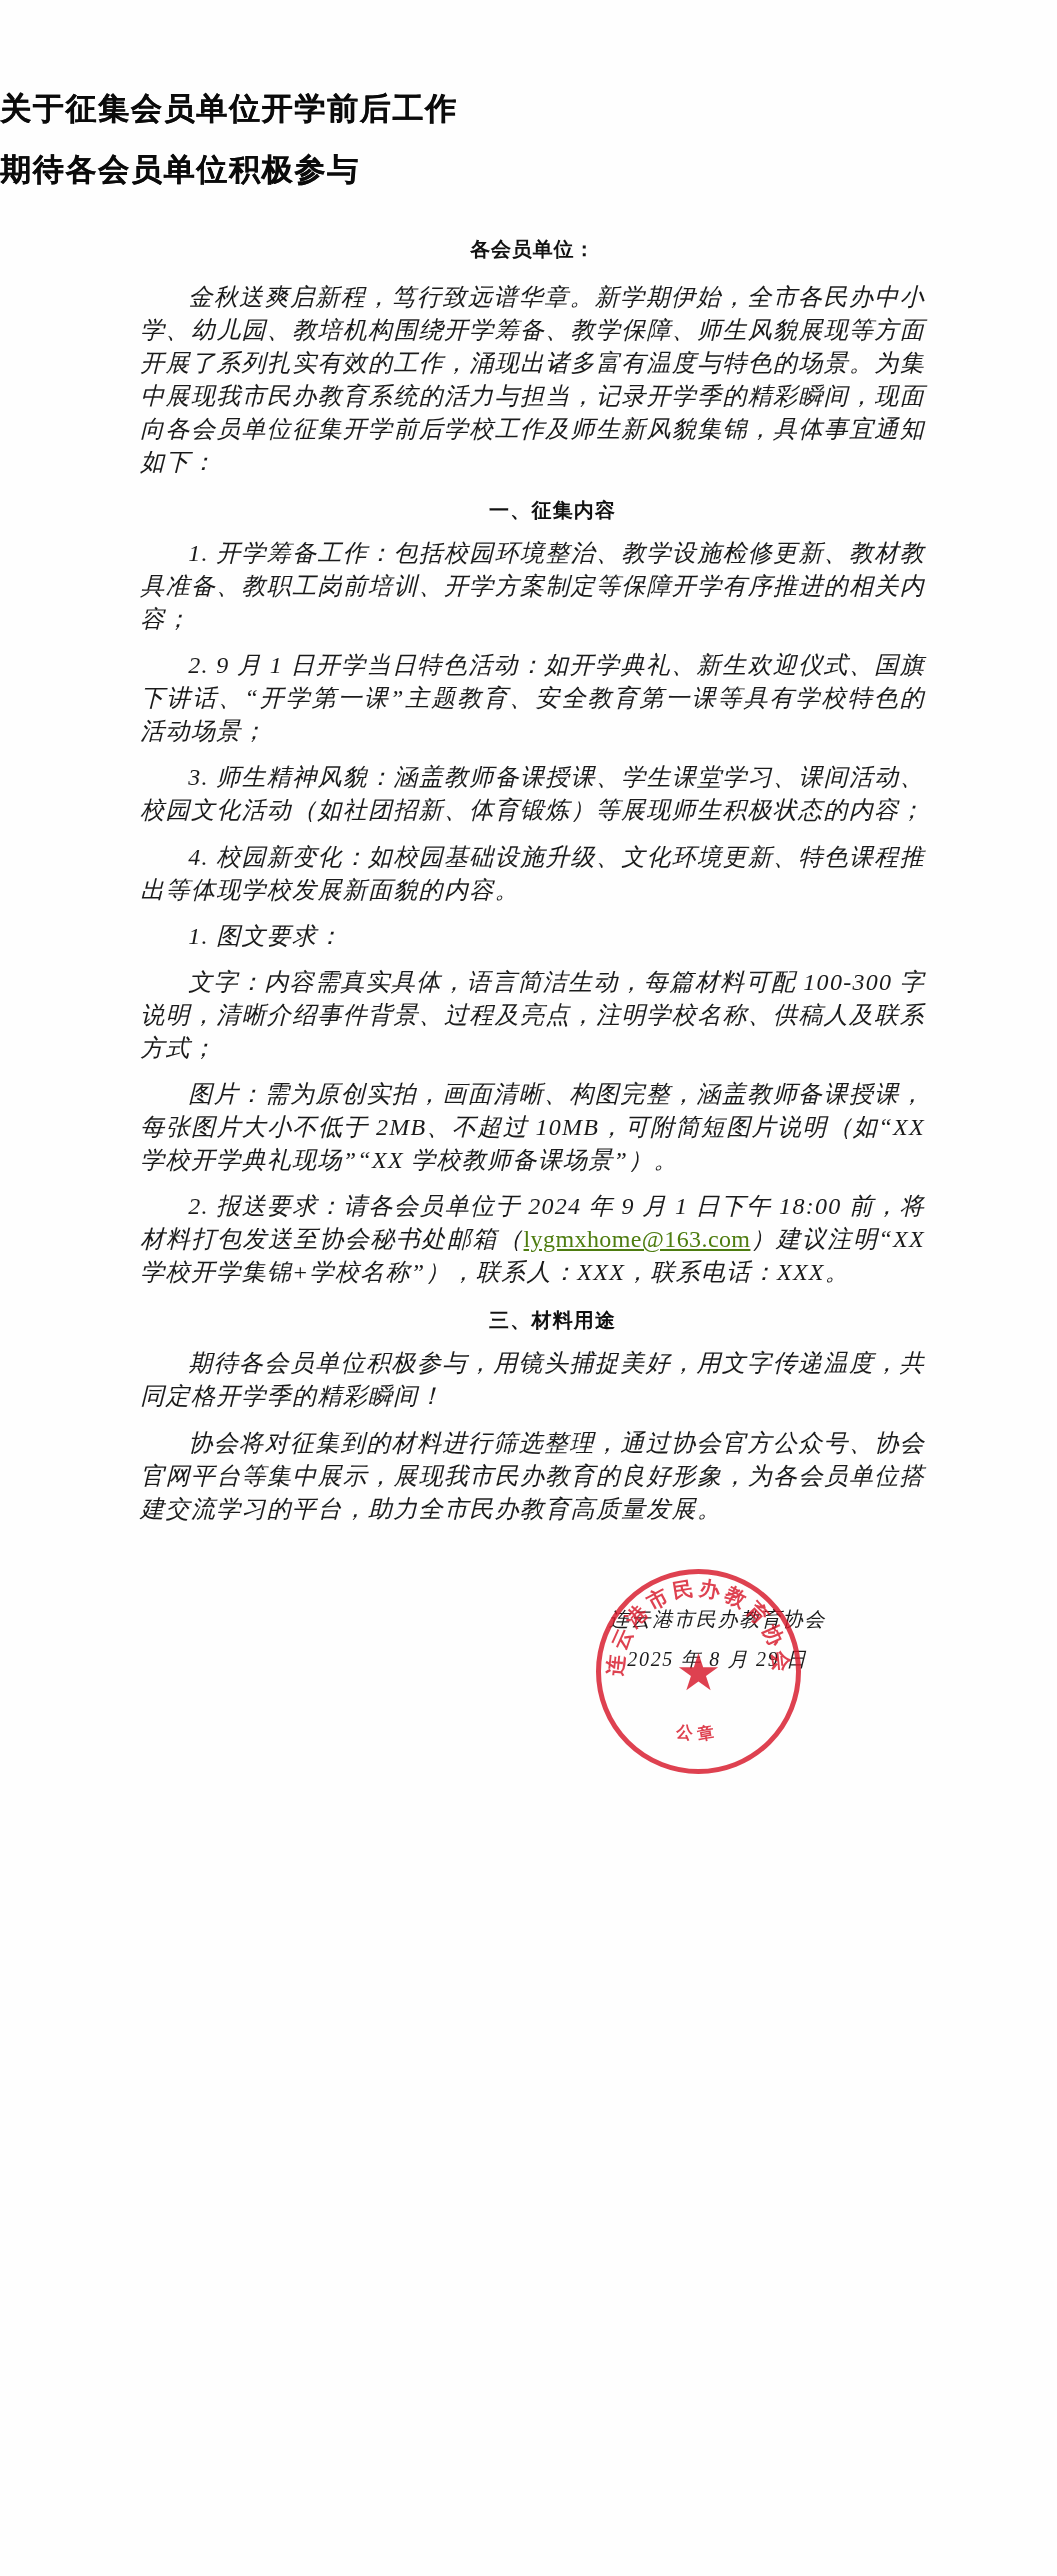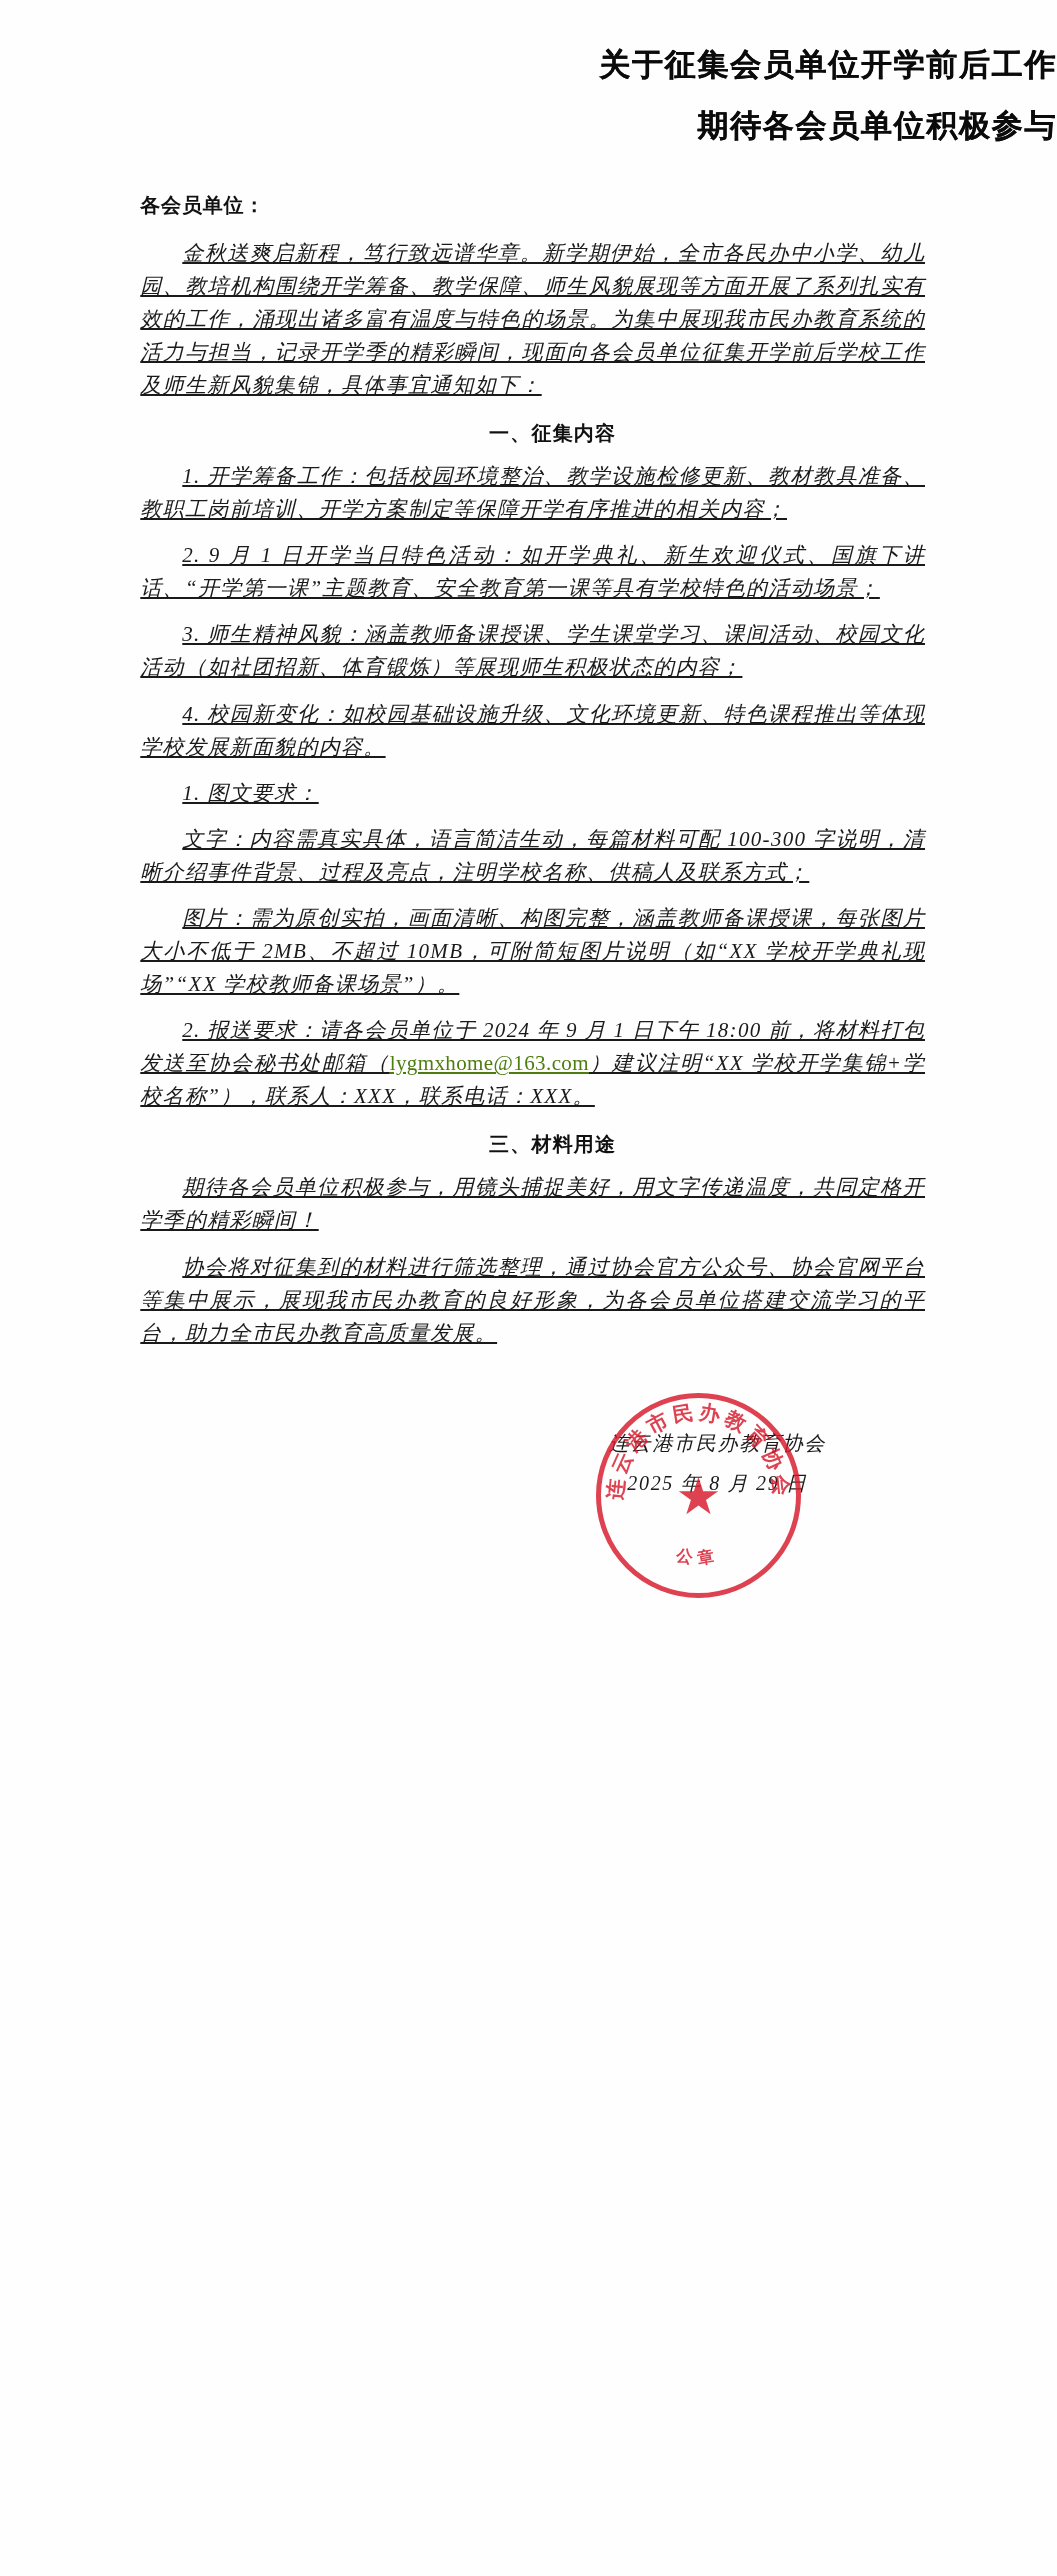--- a/index.html
+++ b/index.html
@@ -12,22 +12,22 @@
   .page{
     position:relative;
     width:1057px;
     min-height:2576px;
     background:#fefefe;
     box-sizing:border-box;
     padding:0;
     overflow:hidden;
   }
   .title-block{
-    padding-top:49px;
-    text-align:right;
+    padding-top:93px;
+    text-align:left;
   }
   .title-line{
     font-family:"Liberation Serif","DejaVu Serif",serif;
     font-weight:700;
     font-size:31px;
     letter-spacing:1.7px;
     color:#0b0b0b;
     line-height:1.0;
     margin:0 0 30px 0;
     text-shadow:0.4px 0 0 #0b0b0b;
@@ -38,34 +38,34 @@
     padding-left:8.3px;
     box-sizing:border-box;
   }
   .salutation{
     font-family:"Liberation Sans","DejaVu Sans",sans-serif;
     font-weight:700;
     font-size:20px;
     color:#111;
     margin:51px 0 18px 0;
     letter-spacing:0.8px;
+    text-align:center;
   }
   .para{
     font-family:"Liberation Serif","DejaVu Serif",serif;
     font-style:italic;
-    font-size:21px;
+    font-size:24px;
     line-height:33px;
     color:#1a1a1a;
     margin:0 0 0 0;
     text-align:justify;
     text-justify:inter-ideograph;
     text-indent:2em;
     letter-spacing:1.3px;
     font-weight:400;
-    text-decoration:underline;
   }
   .para + .para{ margin-top:13.2px; }
   .heading{
     font-family:"Liberation Sans","DejaVu Sans",sans-serif;
     font-weight:700;
     font-size:20px;
     color:#111;
     text-indent:2em;
     letter-spacing:1.2px;
     line-height:33px;

